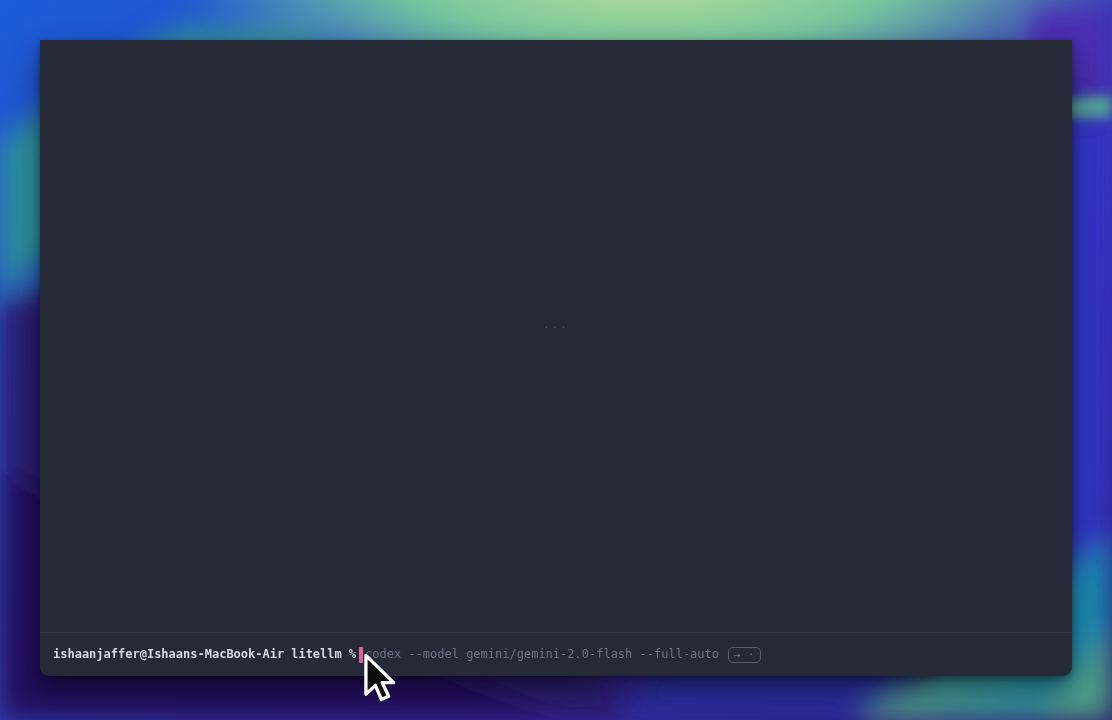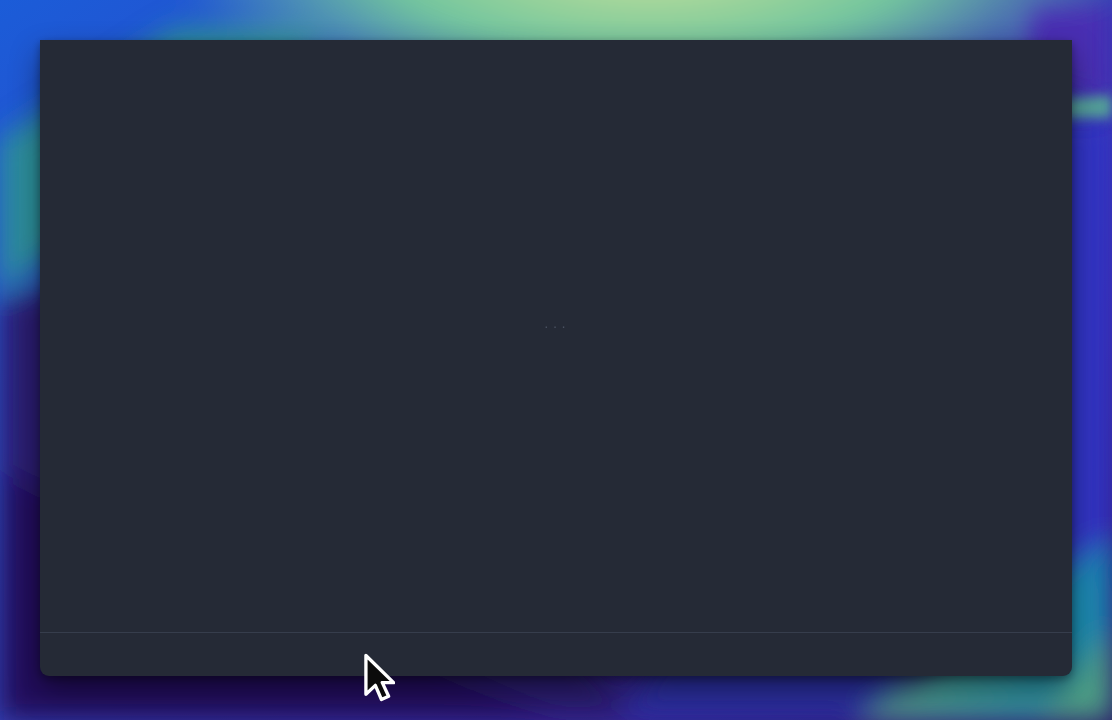--- a/index.html
+++ b/index.html
@@ -123,18 +123,26 @@
 </svg>
 
 <div class="terminal-window">
 
   <div class="term-body">
     <div class="loading-dots">...</div>
   </div>
 
   <div class="prompt-divider"></div>
 
+  <div class="prompt-line">
+    <span class="p-user">ishaanjaffer@Ishaans-MacBook-Air</span>
+    <span class="p-dir">litellm</span>
+    <span class="p-sym">%</span>
+    <span class="caret"></span>
+    <span class="p-suggest">codex --model gemini/gemini-2.0-flash --full-auto</span>
+    <span class="key-hint">→ ·</span>
+  </div>
 
 </div>
 
 <svg class="mouse-cursor" viewBox="0 0 26 38" aria-hidden="true">
   <path d="M5 2 L5 30 L11.8 23.6 L16.2 33.8 L21.4 31.5 L16.8 21.6 L25 21.6 Z" fill="#0b0b0b" stroke="#ffffff" stroke-width="2.4" stroke-linejoin="round"></path>
 </svg>
 
 </body></html>

